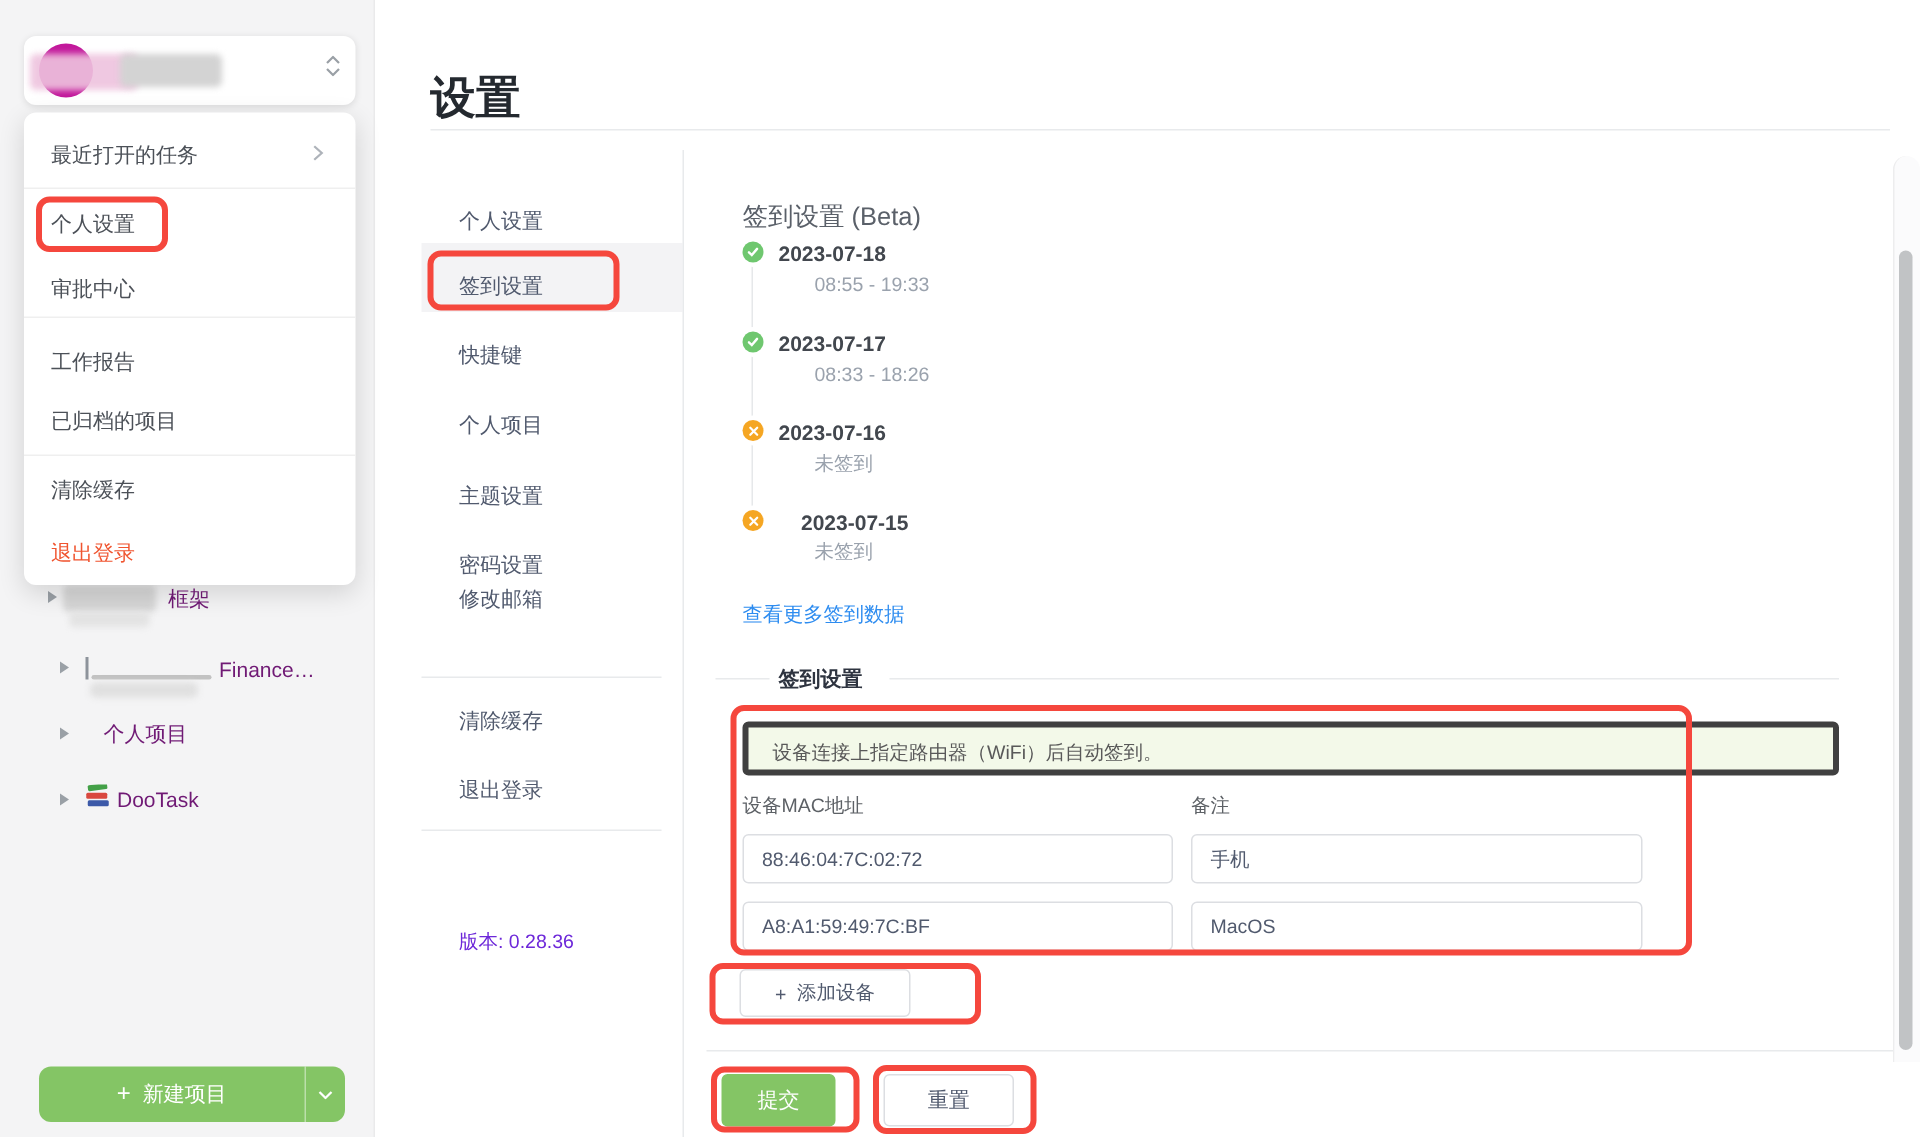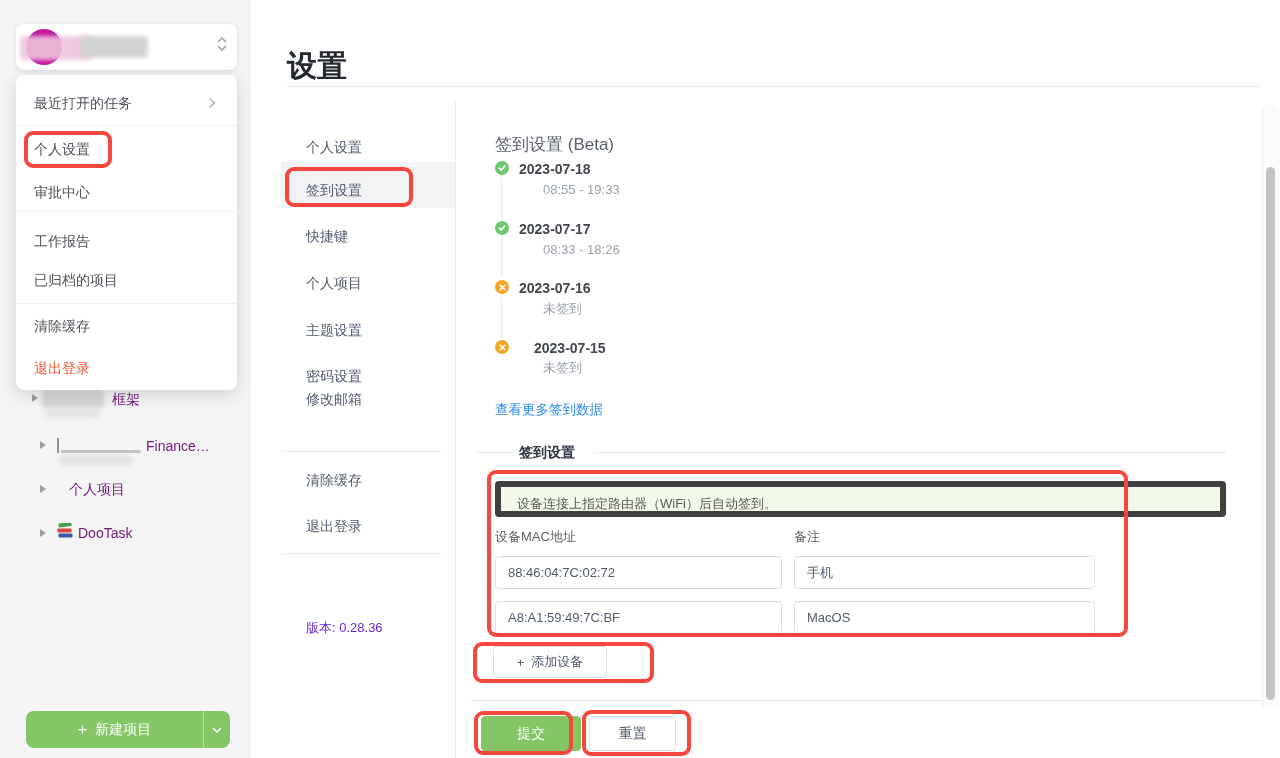--- a/index.html
+++ b/index.html
@@ -34,21 +34,21 @@
   .version{position:absolute;left:306px;top:575px;font-size:13px;color:#6d28d9;margin-top:44px;}
   .c-heading{position:absolute;left:495px;top:121px;font-size:17px;font-weight:500;color:#5a6069;line-height:20px;}
   .tl-line{position:absolute;left:501px;width:1px;background:#e6e8ea;}
   .tlicon{position:absolute;left:495px;width:14px;height:14px;border-radius:50%;display:flex;align-items:center;justify-content:center;box-shadow:0 0 0 3px #fff;}
   .tlicon.ok{background:#6fc76f;}
   .tlicon.miss{background:#f5a623;}
   .tl-date{position:absolute;left:519px;font-size:14px;font-weight:bold;color:#42474e;line-height:15px;white-space:nowrap;}
   .tl-sub{position:absolute;left:519px;font-size:13px;color:#9aa2ad;line-height:15px;white-space:nowrap;margin-left:24px;}
   .more-link{position:absolute;left:495px;top:401px;font-size:13.5px;color:#2d8cf0;cursor:pointer;text-decoration:none;}
   .legend{position:absolute;left:519px;top:444px;font-size:14px;font-weight:bold;color:#2e3440;white-space:nowrap;}
-  .notice{position:absolute;left:495px;top:481px;width:731px;height:36px;background:#f3f9e9;border:6px solid #404040;
+  .notice{position:absolute;left:495px;top:481px;width:731px;height:36px;background:#f3f9e9;border:4px solid #404040;
           border-radius:4px;box-sizing:border-box;font-size:13px;color:#595959;line-height:34px;padding-left:16px;}
   .flabel{position:absolute;top:528px;font-size:13px;color:#5d6166;white-space:nowrap;}
   .ipt{position:absolute;height:33px;border:1px solid #dcdee2;border-radius:4px;background:#fff;box-sizing:border-box;
        font-family:"Liberation Sans","DejaVu Sans",sans-serif;font-size:13px;color:#515a6e;padding:0 12px;outline:none;}
   .btn{position:absolute;border-radius:4px;font-size:14px;display:flex;align-items:center;justify-content:center;
        box-sizing:border-box;cursor:pointer;gap:7px;font-family:inherit;}
   .btn-green{background:#84c565;border:1px solid #84c565;color:#fff;}
   .btn-plain{background:#fff;border:1px solid #dcdee2;color:#515a6e;}
   .add-btn{left:493px;top:646px;width:114px;height:32px;font-size:13px;}
   
@@ -218,21 +218,21 @@
     <input class="ipt" style="left: 495px; top: 601px; width: 287px;" value="A8:A1:59:49:7C:BF">
     <input class="ipt" style="left: 794px; top: 601px; width: 301px;" value="MacOS">
 
     <div class="btn btn-plain add-btn">
       <span>+</span>
       <span>添加设备</span>
     </div>
 
     <div class="hline" style="left:471px;top:700px;width:791px;"></div>
 
-    <div class="btn btn-green" style="left:481px;top:716px;width:100px;height:35px;">提交</div>
+    <div class="btn btn-green" style="left:481px;top:716px;width:76px;height:35px;">提交</div>
     <div class="btn btn-plain" style="left:589px;top:716px;width:87px;height:35px;">重置</div>
   </section>
 
   <div class="sb-track"></div>
   <div class="sb-thumb"></div>
 
   <div class="anno" style="left:24px;top:131px;width:88px;height:37px;"></div>
   <div class="anno" style="left:285px;top:167px;width:128px;height:40px;"></div>
   <div class="anno" style="left:487px;top:470px;width:641px;height:167px;"></div>
   <div class="anno" style="left:473px;top:642px;width:181px;height:41px;"></div>

